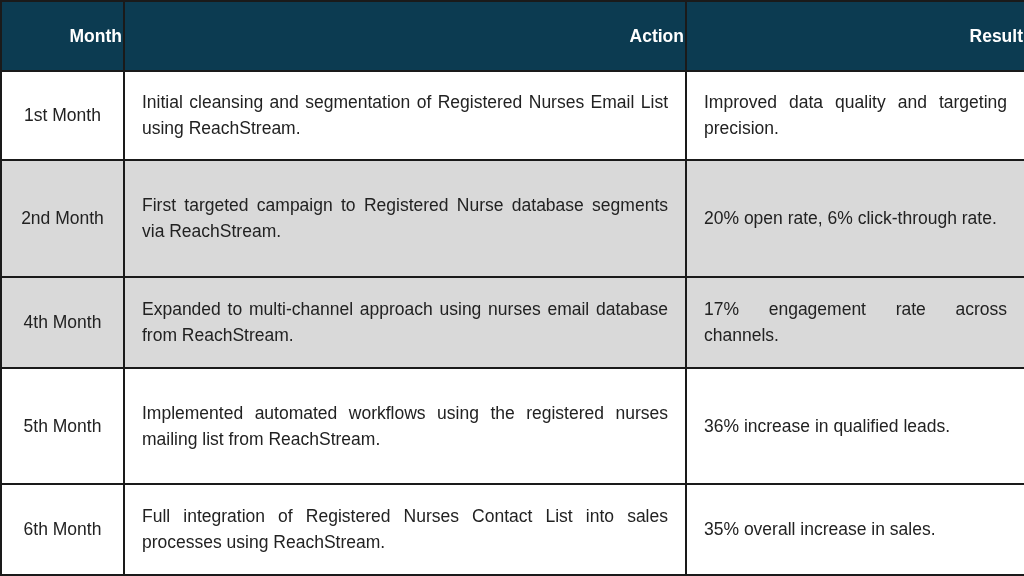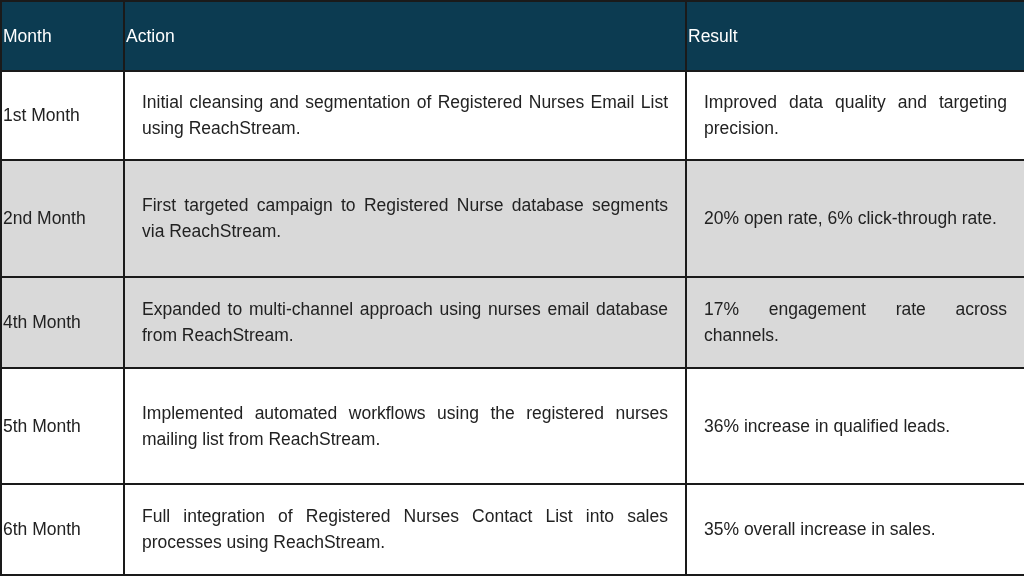--- a/index.html
+++ b/index.html
@@ -1,20 +1,20 @@
 <!DOCTYPE html>
 <html><head>
 <meta charset="utf-8">
 <style>
   html, body { margin: 0; padding: 0; background: #ffffff; }
   body { width: 1024px; height: 576px; overflow: hidden; font-family: "Liberation Sans", sans-serif; }
   table { border-collapse: collapse; width: 1024px; height: 576px; table-layout: fixed; }
   th, td { border: 2px solid #1a1a1a; color: #222; font-size: 17.5px; line-height: 26px; }
-  th { background: #0c3b51; color: #ffffff; font-weight: normal; font-size: 17.5px; text-align: left; height: 66px; }
-  td.month { }
+  th { background: #0c3b51; color: #ffffff; font-weight: bold; font-size: 17.5px; text-align: right; height: 66px; }
+  td.month { text-align: center; }
   td.text { text-align: justify; text-align-last: left; padding: 0 17px; }
   tr.shade td { background: #d9d9d9; }
 </style>
 </head>
 <body>
 
 <table>
   <colgroup>
       <col style="width:123px">
       <col style="width:562px">

